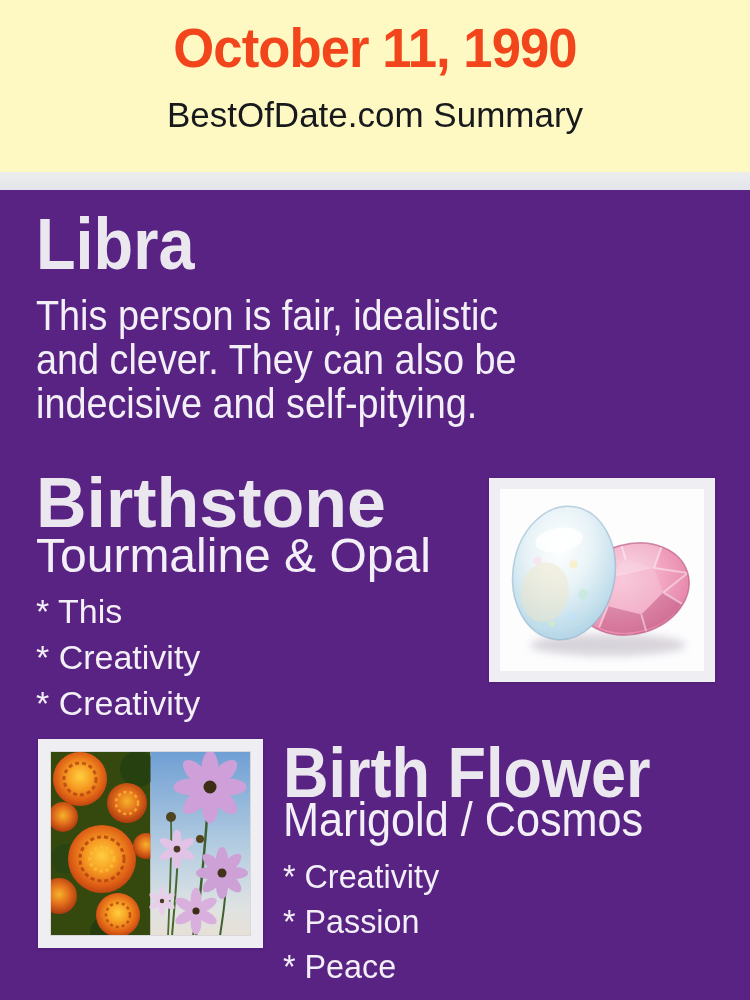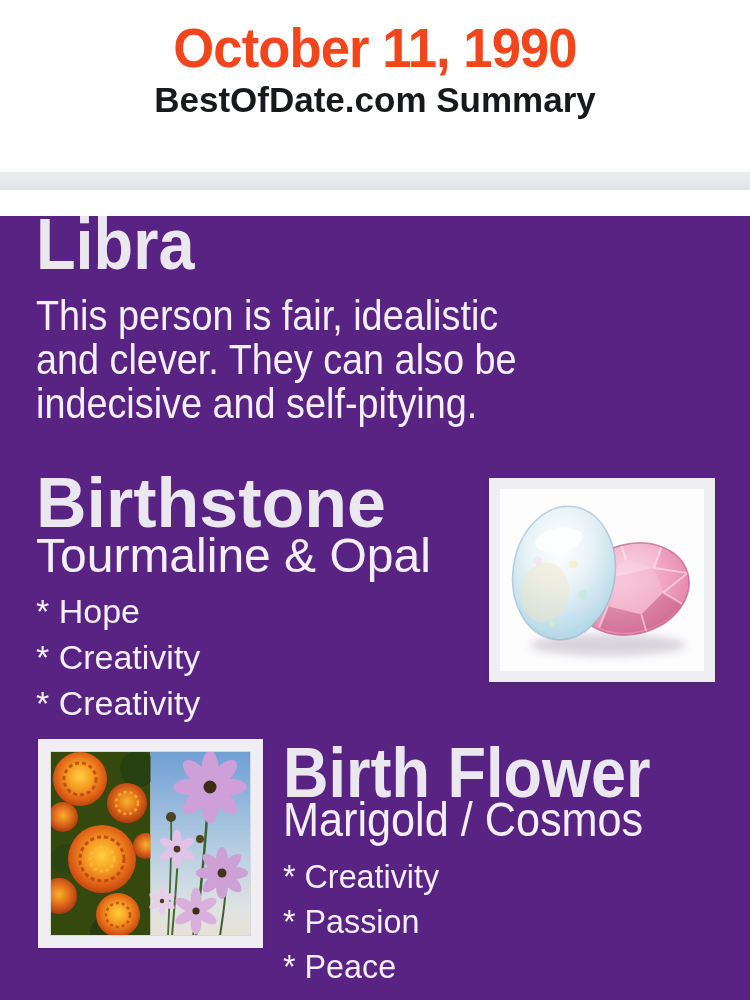--- a/index.html
+++ b/index.html
@@ -2,24 +2,24 @@
 <html style="--date-orange: #f2451c; --summary-black: #17191c; --weekday-slate: #42566a; --divider-top: #eceeed; --divider-bottom: #e3e4ea; --purple-bg: #592384; --heading-white: #ebe7ef; --body-white: #f3eff7; --frame-white: #efeef3; --opal-blue: #b5d8e8; --tourmaline-pink: #e2729b; --marigold-orange: #e06a1c; --cosmos-pink: #d7a8da; --sky-blue: #79a7d9;"><head>
 <meta charset="utf-8">
 <style>
   html,body{margin:0;padding:0;background:#ffffff;}
   .page{
     position:relative;width:750px;height:1000px;overflow:hidden;
     background:var(--purple-bg,#592384);
     font-family:"Liberation Sans","DejaVu Sans",sans-serif;
   }
   
-  .header{position:absolute;left:0;top:0;width:750px;height:216px;background:#ffffff;text-align:center;}
+  .header{position:absolute;left:0;top:0;width:750px;height:172px;background:#fef9c3;text-align:center;}
   .date{margin:18px 0 0 0;font-size:56px;line-height:60px;font-weight:700;
         color:var(--date-orange,#f2451c);letter-spacing:-1px;transform:scaleX(.94);}
-  .site{margin:3px 0 0 0;font-size:35px;line-height:38px;font-weight:700;color:var(--summary-black,#17191c);}
+  .site{margin:18px 0 0 0;font-size:35px;line-height:38px;font-weight:400;color:var(--summary-black,#17191c);}
   .weekday{margin:3px 0 0 0;font-size:31px;line-height:34px;color:var(--weekday-slate,#42566a);}
   
   .divider{position:absolute;left:0;top:172px;width:750px;height:18px;
            background:linear-gradient(var(--divider-top,#eceeed),var(--divider-bottom,#e3e4ea));}
   
   .panel{position:absolute;left:0;top:190px;width:631px;height:810px;}
   .h-big{position:absolute;left:36px;margin:0;font-weight:700;font-size:70px;line-height:74px;
          color:var(--heading-white,#ebe7ef);white-space:nowrap;}
   .cond{transform:scaleX(.9);transform-origin:left top;}
   .zodiac-title{top:16px;font-size:72px;line-height:76px;}
@@ -61,21 +61,21 @@
     <h2 class="h-big cond zodiac-title">Libra</h2>
     <div class="zodiac-desc">
       <div>This person is fair, idealistic</div>
       <div>and clever. They can also be</div>
       <div>indecisive and self-pitying.</div>
     </div>
 
     <h2 class="h-big bs-title">Birthstone</h2>
     <div class="sub-name">Tourmaline &amp; Opal</div>
     <div class="traits bs-traits">
-      <div>* Hope</div>
+      <div>* This</div>
       <div>* Creativity</div>
       <div>* Creativity</div>
     </div>
 
     <div class="photo gem-box">
       <svg viewBox="0 0 204 182" width="204" height="182">
         <defs>
           <radialGradient id="gOpal" cx="0.42" cy="0.32" r="0.9">
             <stop offset="0" stop-color="#ffffff"></stop>
             <stop offset="0.35" stop-color="#e8f3f7"></stop>

